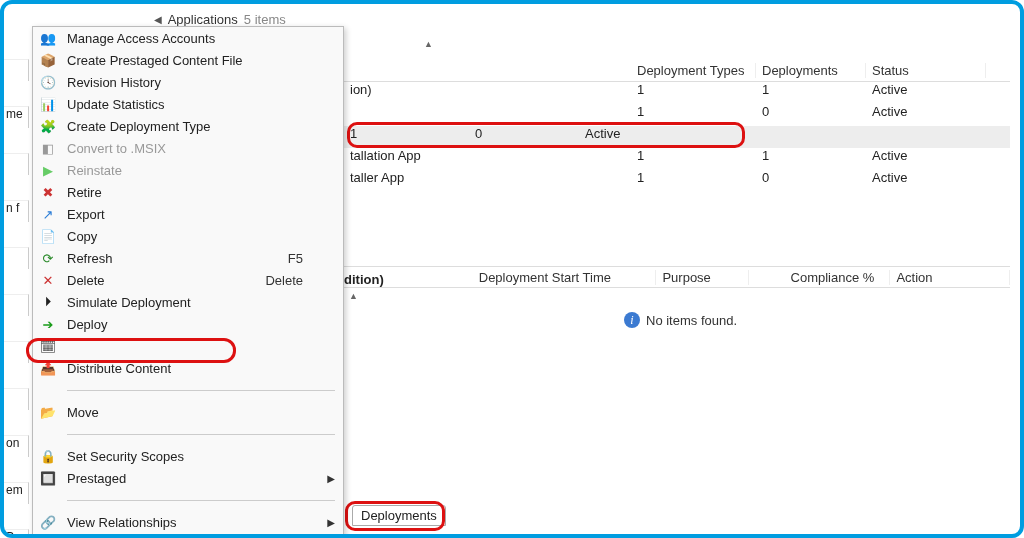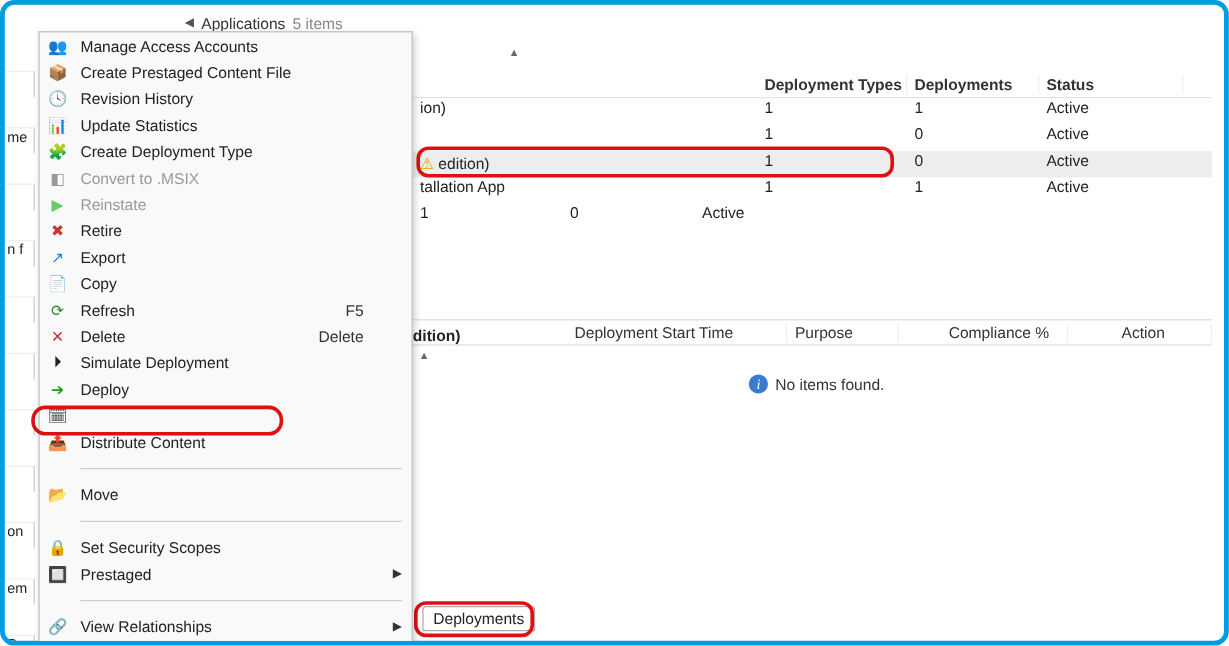--- a/index.html
+++ b/index.html
@@ -17,21 +17,21 @@
     .mi.disabled { color: #999; }
     .mi .lab {}
     .mi .sc { position: absolute; right: 40px; color: #333; }
     .mi .arr { position: absolute; right: 8px; color: #333; font-size: 10px; }
     .sep { height: 22px; display:flex; align-items:center; padding-left:34px; }
     .sep .line { height:1px; background:#ccc; flex:1; margin-right:8px;}
     .ico { position: absolute; left: 6px; top: 2px; width: 18px; height: 18px; display:flex; align-items:center; justify-content:center; font-size: 13px; }
     .hl-deploy { position:absolute; top: 334px; left: 22px; width: 210px; height: 25px; border: 3px solid #d11; border-radius: 12px; z-index: 200; pointer-events: none; }
 
     .grid-area { position: absolute; top: 56px; left: 340px; right: 10px; }
-    .grid-head { display:flex; background: #fff; border-bottom: 1px solid #ddd; height: 22px; align-items:center;font-weight:bold; }
+    .grid-head { display:flex; background: #fff; border-bottom: 1px solid #ddd; height: 22px; align-items:center; }
     .ghcell { border-right: 1px solid #eee; padding-left: 6px; color: #333; }
     .sortcaret { position:absolute; top:35px; left:420px; font-size:9px; color:#666; }
 
     .grow { display:flex; height: 22px; align-items:flex-start; background:#fff; }
     .grow.sel { background: #ededed; }
     .gcell { padding-left:6px; }
     .hl-row { position:absolute; top:118px; left:343px; width:398px; height:26px; border:3px solid #d11; border-radius:10px; z-index:50; pointer-events:none; }
 
     .det-title { position:absolute; top:240px; left:340px; font-weight:bold;margin-top:28px; }
     .det-head { position:absolute; top:262px; left:340px; right:10px; height:22px; border-top:1px solid #ddd; border-bottom:1px solid #ddd; display:flex; align-items:center; }
@@ -186,48 +186,48 @@
     <div class="gcell" style="width:110px;">1</div>
     <div class="gcell" style="width:120px;">Active</div>
   </div>
   <div class="grow">
     <div class="gcell" style="width:287px;"></div>
     <div class="gcell" style="width:125px;">1</div>
     <div class="gcell" style="width:110px;">0</div>
     <div class="gcell" style="width:120px;">Active</div>
   </div>
   <div class="grow sel">
-    <div class="gcell" style="width:287px;line-height:22px;"><span style="color:#e0a000;">⚠</span> <span>edition)</span></div>
     <div class="gcell" style="width:125px;">1</div>
     <div class="gcell" style="width:110px;">0</div>
     <div class="gcell" style="width:120px;">Active</div>
   </div>
   <div class="grow">
     <div class="gcell" style="width:287px;">tallation App</div>
     <div class="gcell" style="width:125px;">1</div>
     <div class="gcell" style="width:110px;">1</div>
     <div class="gcell" style="width:120px;">Active</div>
   </div>
   <div class="grow">
+    <div class="gcell" style="width:287px;">taller App</div>
     <div class="gcell" style="width:125px;">1</div>
     <div class="gcell" style="width:110px;">0</div>
     <div class="gcell" style="width:120px;">Active</div>
   </div>
 </div>
 
 <div class="hl-row"></div>
 
 <div class="det-title">dition)</div>
 <span class="det-sort" style="top:287px;">▲</span>
 <div class="det-head">
   <div class="cell" style="width:140px;"></div>
   <div class="cell" style="width:200px;">Deployment Start Time</div>
   <div class="cell" style="width:100px;">Purpose</div>
   <div class="cell" style="width:115px;margin-left:36px;">Compliance %</div>
-  <div class="cell" style="width:130px;text-align:center;">Action</div>
+  <div class="cell" style="width:130px;">Action</div>
 </div>
 
 <div class="noitems">
   <span class="info-ico">i</span>
   <span>No items found.</span>
 </div>
 
 <div class="tabs">
   <div class="tab active">Deployments</div>
 </div>

